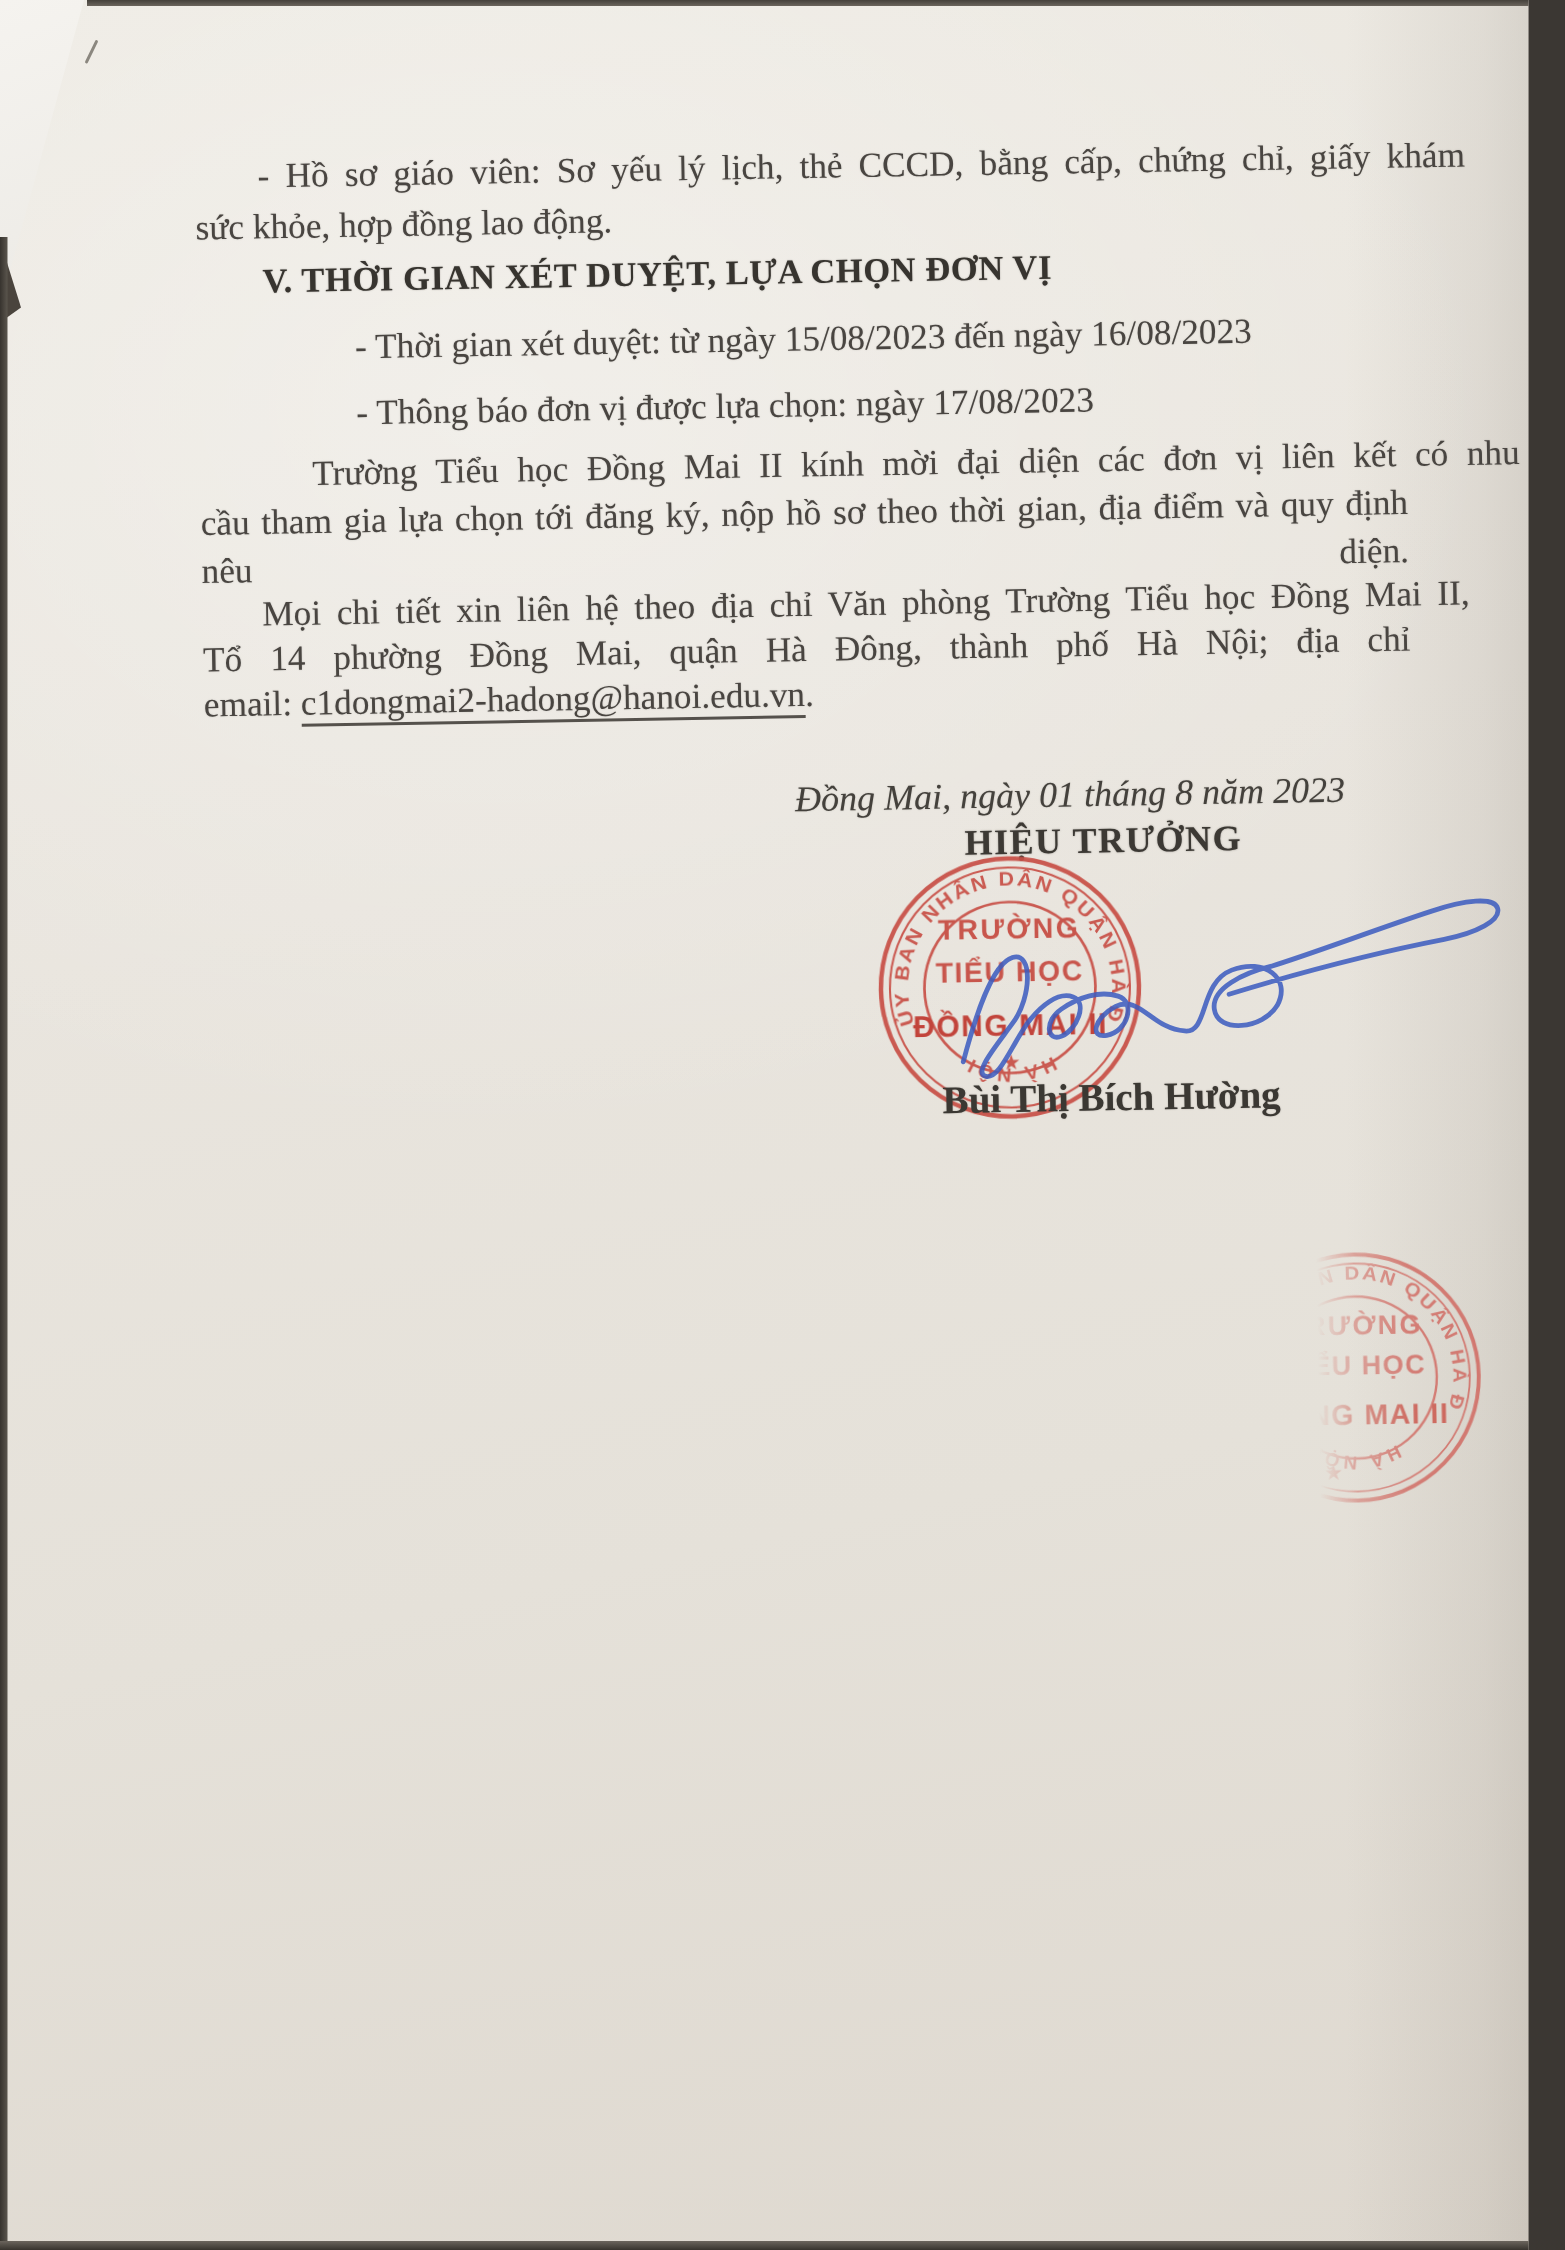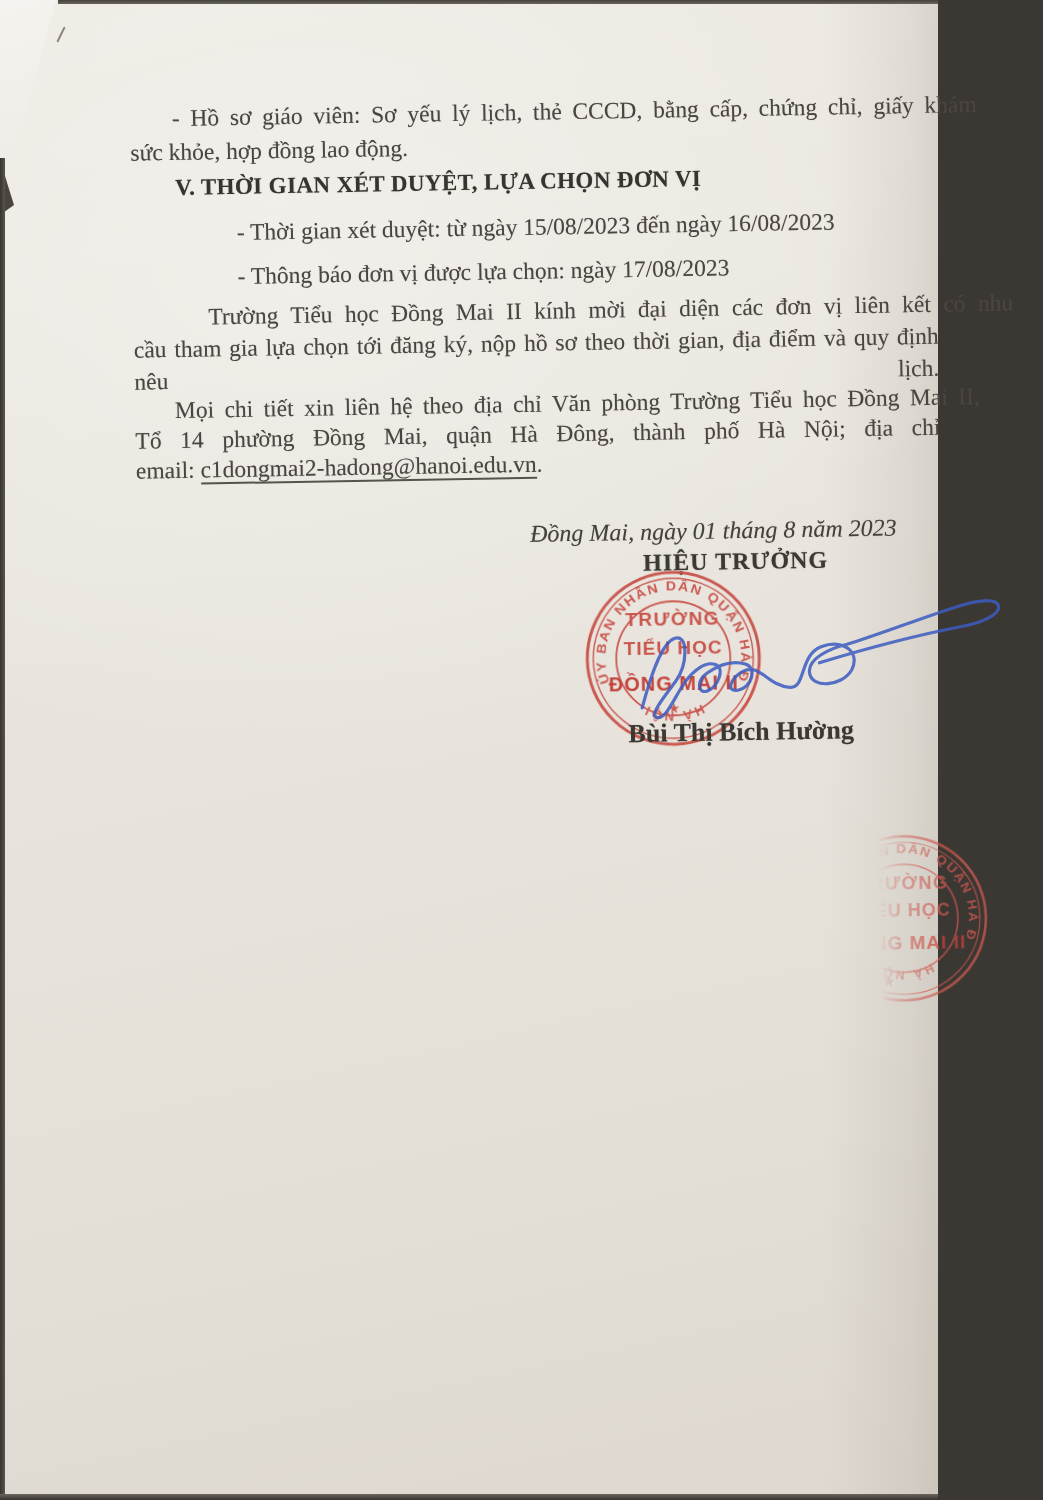--- a/index.html
+++ b/index.html
@@ -3,21 +3,21 @@
 <meta charset="utf-8">
 <style>
   html,body{margin:0;padding:0;}
   body{
     width:1043px;height:1500px;position:relative;overflow:hidden;
     background:#3b3733;
     font-family:"Liberation Serif", serif;
   }
   
   .page{
-    position:absolute;left:0;top:0;width:938px;height:1500px;
+    position:absolute;left:0;top:0;width:1019px;height:1500px;
     background:
       radial-gradient(1100px 800px at 32% 18%, rgba(255,255,255,.30), rgba(255,255,255,0) 62%),
       linear-gradient(90deg, rgba(0,0,0,0) 88%, rgba(110,100,88,.10) 97%, rgba(110,100,88,.16) 100%),
       linear-gradient(168deg, #eeebe4 0%, #e9e5de 38%, #e5e1d9 66%, #ded8cf 100%);
   }
   .edge-top{position:absolute;left:58px;right:0;top:0;height:4px;background:linear-gradient(180deg,#45413b, #6b655d);}
   .edge-left{position:absolute;left:0;top:158px;bottom:0;width:5px;background:linear-gradient(90deg,#37332e,#5a554d);}
   .edge-bottom{position:absolute;left:0;right:0;bottom:0;height:6px;background:linear-gradient(0deg,#37332e,#6b655d);}
   .backing-corner{
     position:absolute;left:0;top:0;width:70px;height:210px;
@@ -85,21 +85,21 @@
 
     <div class="line heading" style="top:166px;left:184px;width:760px;">V. THỜI GIAN XÉT DUYỆT, LỰA CHỌN ĐƠN VỊ</div>
 
     <div class="line" style="top:212px;left:245px;">- Thời gian xét duyệt: từ ngày 15/08/2023 đến ngày 16/08/2023</div>
     <div class="line" style="top:256px;left:245px;">- Thông báo đơn vị được lựa chọn: ngày 17/08/2023</div>
 
     <div class="line just" style="top:296px;left:140px;padding-left:75px;">Trường Tiểu học Đồng Mai II kính mời đại diện các đơn vị liên kết có nhu</div>
     <div class="line just" style="top:328px;">cầu tham gia lựa chọn tới đăng ký, nộp hồ sơ theo thời gian, địa điểm và quy định</div>
     <div class="line flexline" style="top:360px;">
       <span>nêu</span>
-      <span>lịch.</span>
+      <span>diện.</span>
     </div>
 
     <div class="line just" style="top:389px;padding-left:40px;">Mọi chi tiết xin liên hệ theo địa chỉ Văn phòng Trường Tiểu học Đồng Mai II,</div>
     <div class="line just" style="top:419px;">Tổ 14 phường Đồng Mai, quận Hà Đông, thành phố Hà Nội; địa chỉ</div>
     <div class="line" style="top:449px;">
       <span>email: </span><span class="email-underline">c1dongmai2-hadong@hanoi.edu.vn</span><span>.</span>
     </div>
 
     <div class="dateline">Đồng Mai, ngày 01 tháng 8 năm 2023</div>
     <div class="signer-title">HIỆU TRƯỞNG</div>

